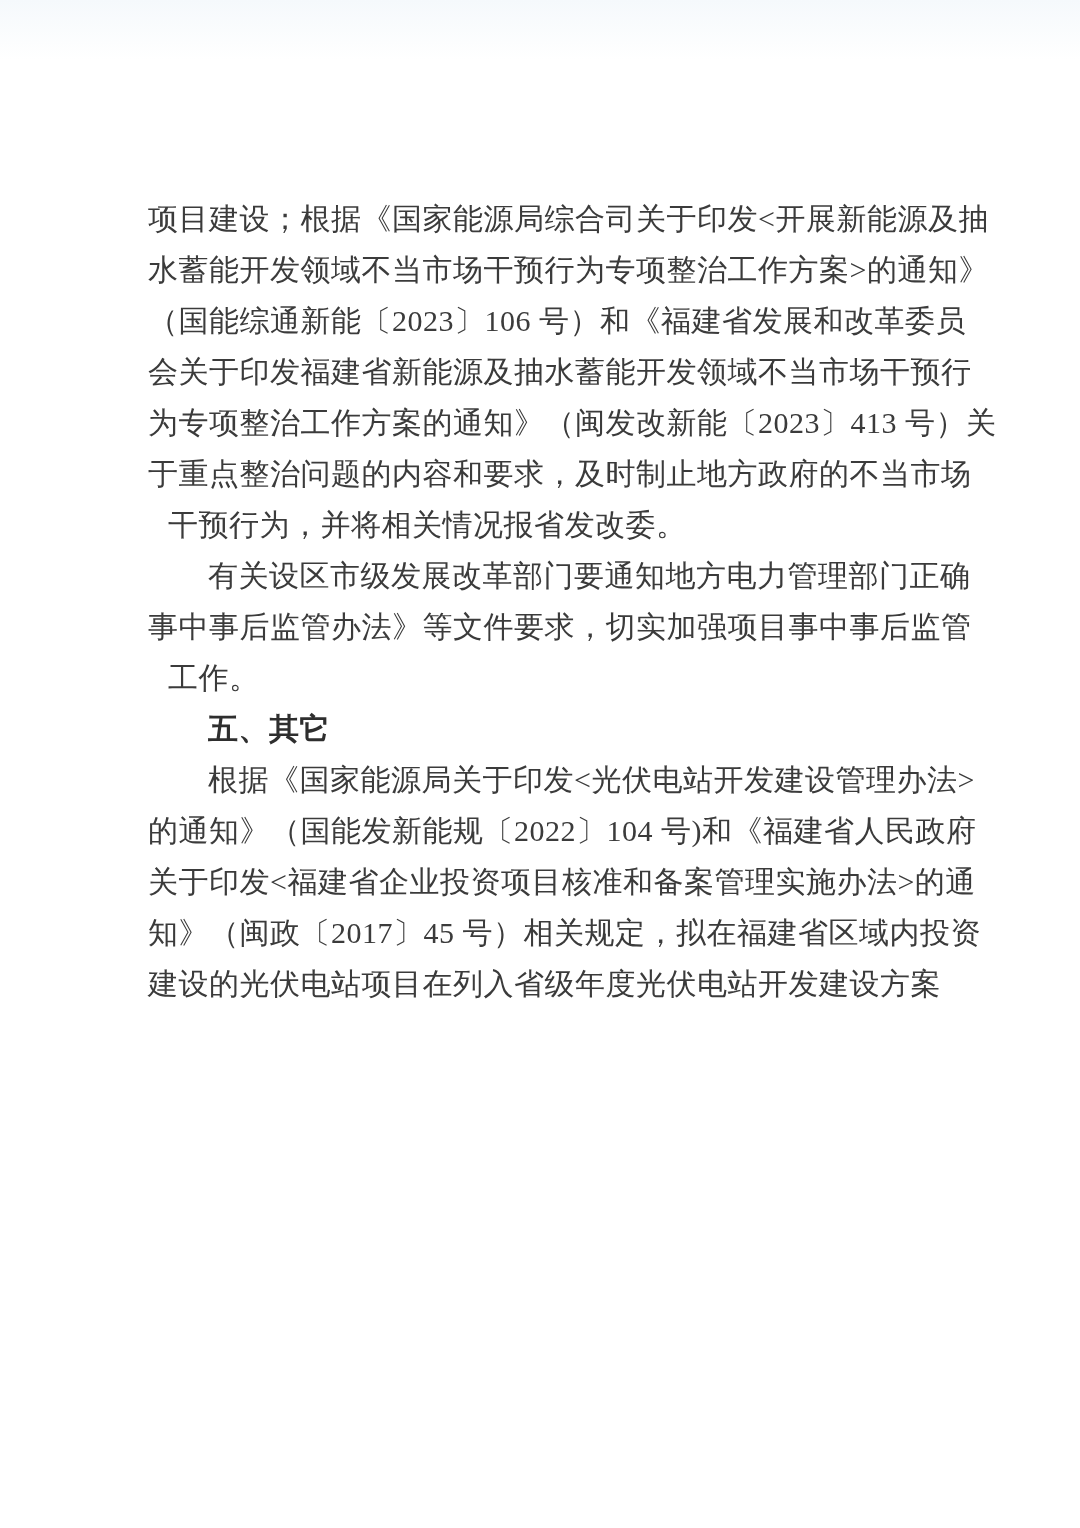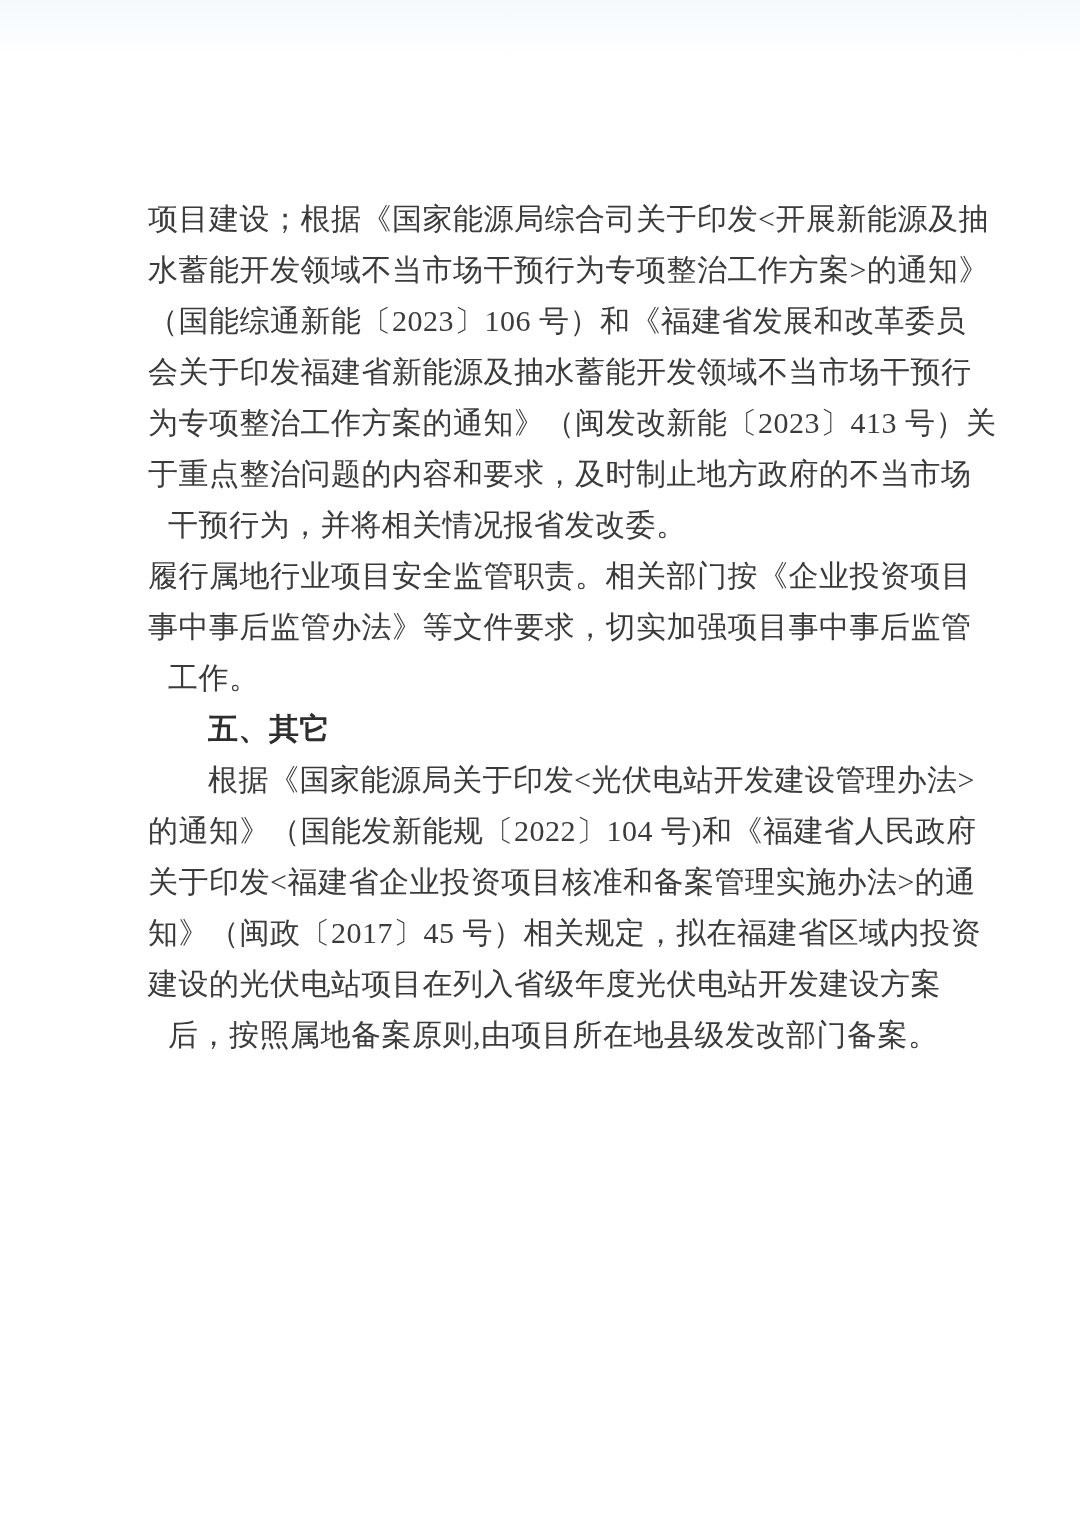--- a/index.html
+++ b/index.html
@@ -70,25 +70,24 @@
 
 <div class="scan-page">
   <div class="doc-body">
     <div class="ln">项目建设；根据《国家能源局综合司关于印发&lt;开展新能源及抽</div>
     <div class="ln">水蓄能开发领域不当市场干预行为专项整治工作方案&gt;的通知》</div>
     <div class="ln">（国能综通新能〔2023〕106 号）和《福建省发展和改革委员</div>
     <div class="ln">会关于印发福建省新能源及抽水蓄能开发领域不当市场干预行</div>
     <div class="ln">为专项整治工作方案的通知》（闽发改新能〔2023〕413 号）关</div>
     <div class="ln">于重点整治问题的内容和要求，及时制止地方政府的不当市场</div>
     <div class="ln last">干预行为，并将相关情况报省发改委。</div>
-    <div class="ln">履行属地行业项目安全监管职责。相关部门按《企业投资项目</div>
+    <div class="ln ind">有关设区市级发展改革部门要通知地方电力管理部门正确</div>
     <div class="ln">事中事后监管办法》等文件要求，切实加强项目事中事后监管</div>
     <div class="ln last">工作。</div>
     <div class="ln heading">五、其它</div>
     <div class="ln ind">根据《国家能源局关于印发&lt;光伏电站开发建设管理办法&gt;</div>
     <div class="ln">的通知》（国能发新能规〔2022〕104 号)和《福建省人民政府</div>
     <div class="ln">关于印发&lt;福建省企业投资项目核准和备案管理实施办法&gt;的通</div>
     <div class="ln">知》（闽政〔2017〕45 号）相关规定，拟在福建省区域内投资</div>
     <div class="ln">建设的光伏电站项目在列入省级年度光伏电站开发建设方案</div>
-    <div class="ln last">后，按照属地备案原则,由项目所在地县级发改部门备案。</div>
   </div>
   <div class="page-number">— 5 —</div>
 </div>
 
 </body></html>

